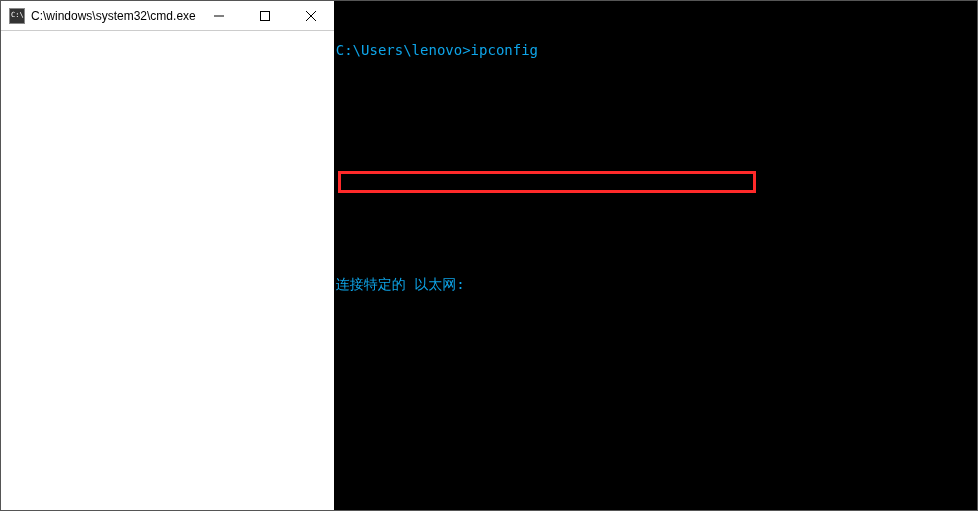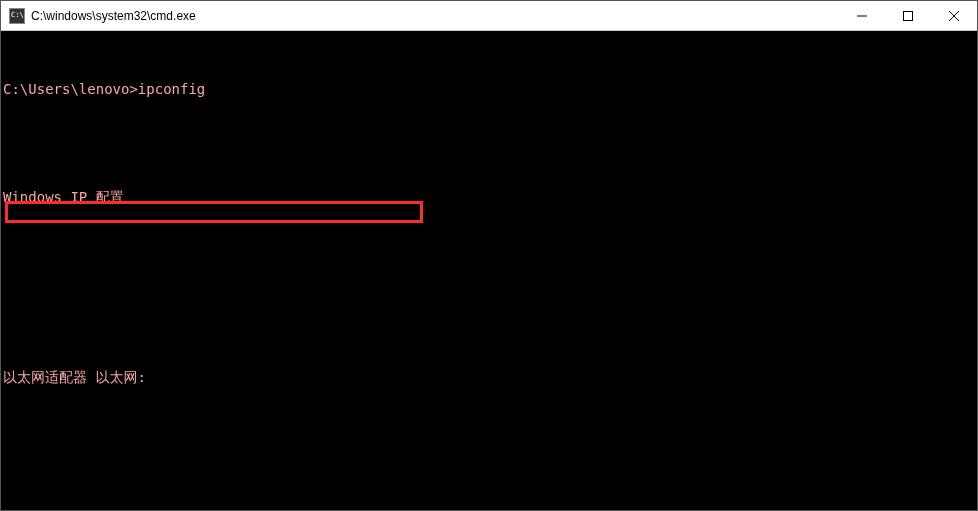--- a/index.html
+++ b/index.html
@@ -1,25 +1,25 @@
 <!DOCTYPE html>
 <html><head>
 <meta charset="utf-8">
 <style>
   * { margin: 0; padding: 0; box-sizing: border-box; }
   html, body { width: 978px; height: 511px; font-family: "Microsoft YaHei", "SimSun", sans-serif; overflow: hidden; background: #000; }
-  .window { width: 978px; height: 511px; display: flex; flex-direction: column; border: 1px solid #555; background: #fff; }
+  .window { width: 978px; height: 511px; display: flex; flex-direction: row; border: 1px solid #555; background: #fff; }
   .titlebar { height: 30px; background: #fff; display: flex; align-items: center; border-bottom: 1px solid #ccc; }
   .titlebar-icon { width: 16px; height: 16px; margin: 0 6px 0 8px; background: #333; border: 1px solid #888; position: relative; }
   .titlebar-icon::after { content: "C:\\"; font-size: 7px; color: #fff; position: absolute; top: 2px; left: 1px; font-family: Consolas, monospace; }
   .titlebar-text { flex: 1; font-size: 12px; color: #000; font-family: "Segoe UI", sans-serif; }
   .win-controls { display: flex; height: 100%; }
   .win-btn { width: 46px; height: 100%; display: flex; align-items: center; justify-content: center; font-family: Arial, sans-serif; }
   .win-btn svg { display: block; }
-  .terminal { flex: 1; background: #000; color: #fca5a5; font-family: "NSimSun", "SimSun", Consolas, monospace; font-size: 14px; line-height: 18px; padding: 13px 0 0 2px; white-space: pre; overflow: hidden; position: relative; }
+  .terminal { flex: 1; background: #000; color: #0ea5e9; font-family: "NSimSun", "SimSun", Consolas, monospace; font-size: 14px; line-height: 18px; padding: 4px 0 0 2px; white-space: pre; overflow: hidden; position: relative; }
   .line { height: 18px; white-space: pre; }
   .blank { height: 18px; }
   .highlight-box { position: absolute; border: 3px solid #ff2a2a; pointer-events: none; }
 </style>
 </head>
 <body>
 
 <div class="window">
   <div class="titlebar">
     <div class="titlebar-icon"></div>
@@ -40,25 +40,24 @@
             <line x1="0" y1="0" x2="10" y2="10" stroke="#000" stroke-width="1"></line>
             <line x1="10" y1="0" x2="0" y2="10" stroke="#000" stroke-width="1"></line>
           </svg>
       </div>
     </div>
   </div>
 
   <div class="terminal">
     <div class="line"><span>C:\Users\lenovo&gt;</span><span>ipconfig</span></div>
     <div class="blank"></div>
-    <div class="line">Windows IP 配置</div>
     <div class="blank"></div>
     <div class="blank"></div>
 
-    <div class="line">以太网适配器 以太网:</div>
+    <div class="line">连接特定的 以太网:</div>
     <div class="blank"></div>
     
     
     
     
     
     
     
 
     

